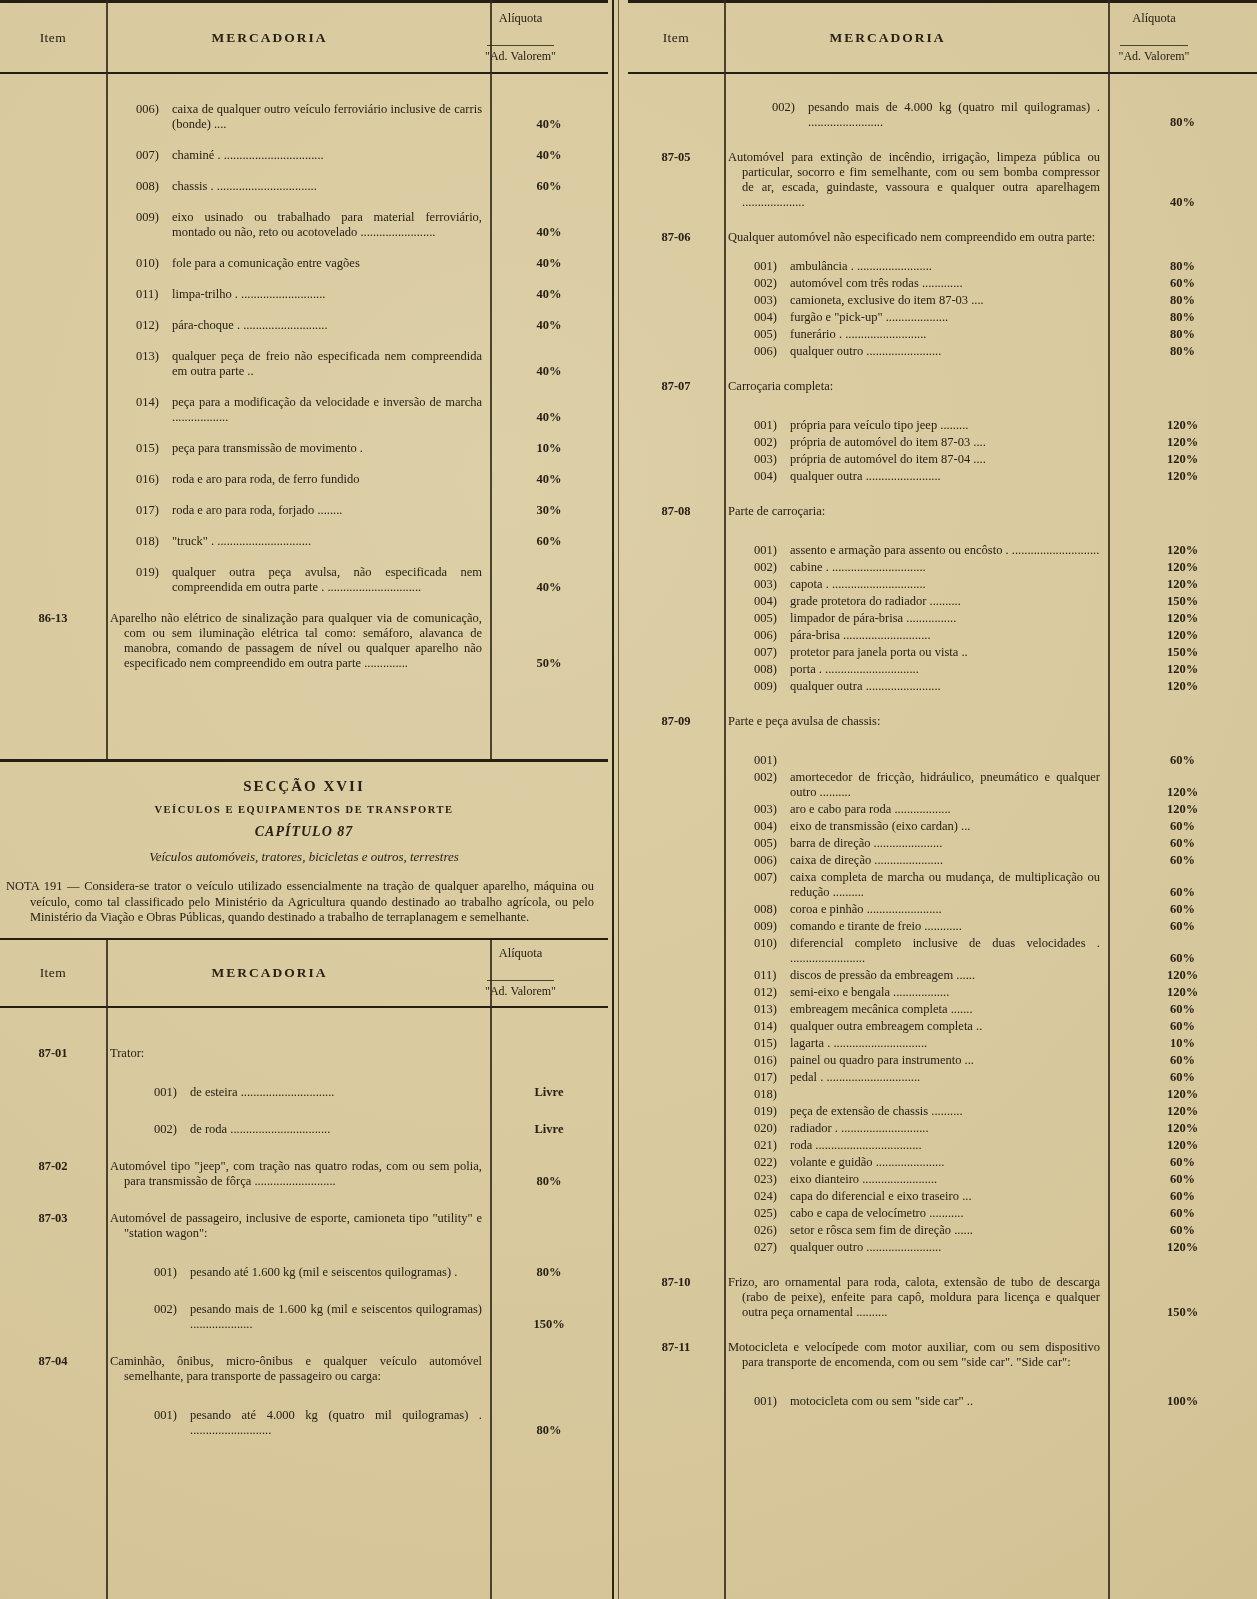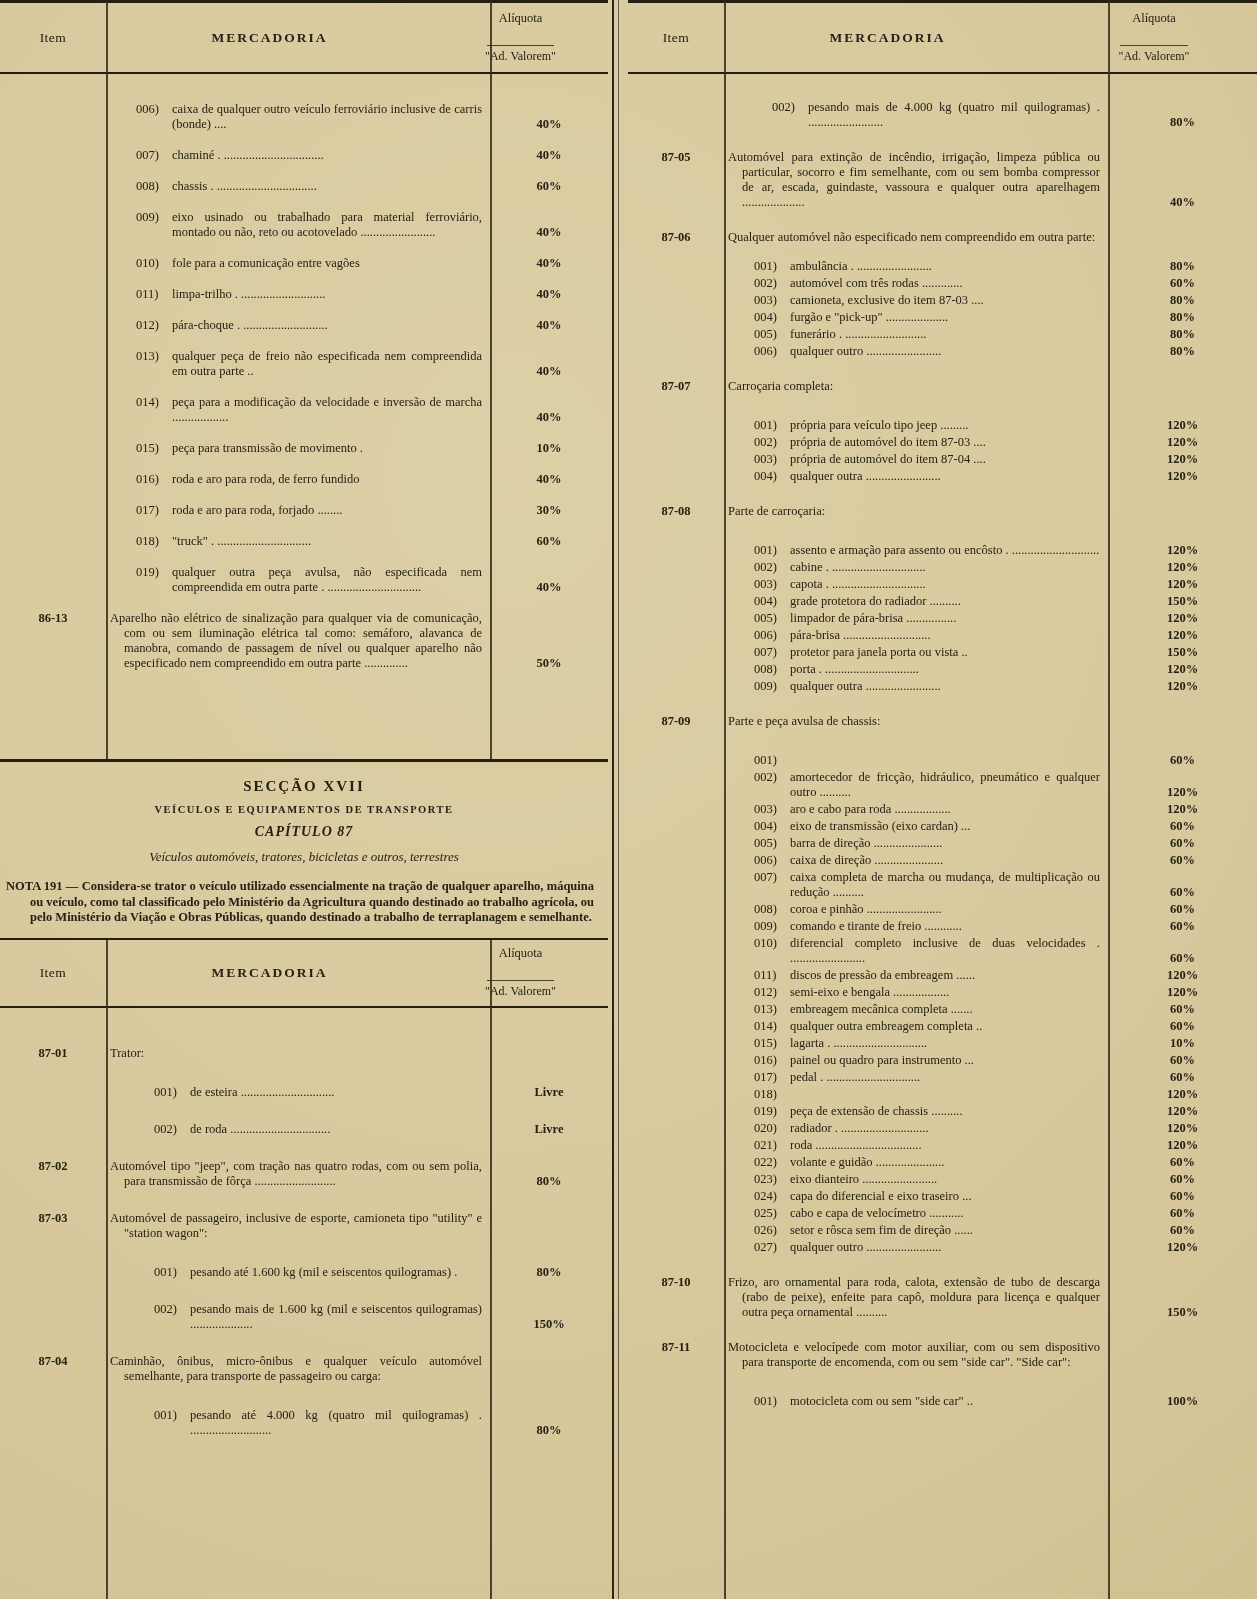--- a/index.html
+++ b/index.html
@@ -75,21 +75,21 @@
                font-size:12.5px; line-height:15px; align-self:flex-end; }
   .t3 .cell-rate { width:149px; }
 
   .heading { text-align:center; padding:16px 2px 4px; }
   .secao   { font-size:15px; font-weight:bold; letter-spacing:2px; margin-bottom:9px; }
   .subt    { font-size:10.5px; font-weight:bold; letter-spacing:1.5px; margin-bottom:9px; }
   .cap     { font-size:14px; font-weight:bold; font-style:italic; letter-spacing:1px; margin-bottom:9px; }
   .capdesc { font-size:13px; font-style:italic; }
 
   .nota { font-size:12.5px; line-height:15.5px; text-align:justify;
-          padding:10px 14px 12px 30px; text-indent:-24px;font-weight:bold; }
+          padding:10px 14px 12px 30px; text-indent:-24px; }
 </style>
 </head>
 <body>
 
 <div class="page">
 
   <div class="col col-left">
 
     <div class="table t1">
       <div class="vline v1"></div>

